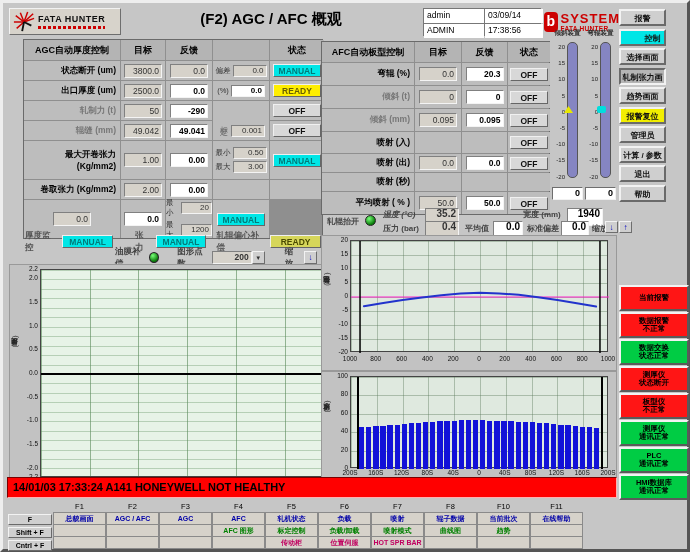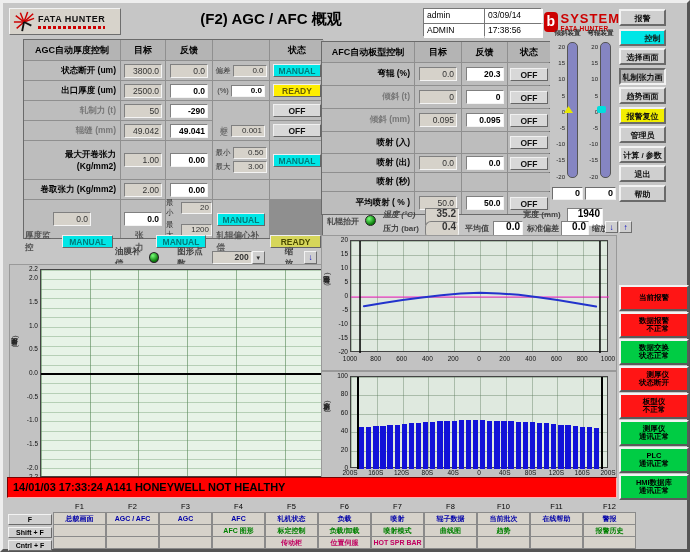--- a/index.html
+++ b/index.html
@@ -24,21 +24,21 @@
   .nav-col{left:616px;top:6px;width:47px;display:flex;flex-direction:column;gap:2.5px;}
   .nav-btn{height:17px;line-height:15px;text-align:center;font-size:8px;font-weight:bold;color:#111;
            border:2px solid;border-color:#f2f2f2 #6a6a6a #6a6a6a #f2f2f2;background:#cfcfcf;}
   .nav-btn.cyan{background:#00e6e6;padding-left:20px;}
   .nav-btn.yellow{background:#f2ee00;}
   .nav-btn.pressed{background:#b5b5b5;border-color:#6a6a6a #f2f2f2 #f2f2f2 #6a6a6a;}
   .st-col{left:616px;top:282px;width:70px;display:flex;flex-direction:column;gap:1px;}
   .st-btn{height:26px;display:flex;align-items:center;justify-content:center;text-align:center;
           font-size:7.5px;font-weight:bold;color:#000;white-space:pre-line;line-height:8.5px;
           border:2px solid;border-color:#f2f2f2 #5a5a5a #5a5a5a #f2f2f2;}
-  .st-btn.red{background:#ff1515;text-align:right;}
+  .st-btn.red{background:#ff1515;}
   .st-btn.green{background:#00cc44;}
   
   .panel{background:#8f8f8f;border:1px solid #6a6a6a;display:grid;gap:1px;}
   .panel>div{background:#bdbdbd;display:flex;align-items:center;}
   .hd{justify-content:center;font-size:9px;font-weight:bold;color:#000;background:#b4b4b4 !important;}
   .lbl{justify-content:flex-end;padding-right:4px;font-size:8.5px;font-weight:bold;color:#000;text-align:right;}
   .lbl.dim,.dim{color:#777;}
   .ctr{justify-content:center;}
   .field{background:#d6d2ca;border:1px solid;border-color:#808080 #f4f4f4 #f4f4f4 #808080;
          font-size:8.5px;text-align:right;padding:0 2px;height:14px;line-height:12px;width:38px;color:#333;}
@@ -441,21 +441,21 @@
     <div class="sl-val" style="left:0;">0</div>
     <div class="sl-val" style="left:33px;">0</div>
   </div>
 
   <div class="abs info">
     <span class="ilab" style="left:6px;top:8px;">轧辊抬开</span>
     <div class="led abs" style="left:44px;top:7px;"></div>
     <span class="ilab" style="left:62px;top:1px;font-style:italic;">温度 (°C)</span>
     <div class="field abs" style="left:104px;top:0;width:34px;">35.2</div>
     <span class="ilab" style="left:62px;top:15px;">压力 (bar)</span>
-    <div class="field abs" style="left:104px;top:13px;width:34px;border-radius:6px;">0.4</div>
+    <div class="field abs" style="left:104px;top:13px;width:34px;">0.4</div>
     <span class="ilab" style="left:202px;top:1px;">宽度 (mm)</span>
     <div class="field abs wfield" style="left:246px;top:0;width:36px;">1940</div>
     <span class="ilab" style="left:144px;top:15px;">平均值</span>
     <div class="field abs wfield" style="left:172px;top:13px;width:30px;">0.0</div>
     <span class="ilab" style="left:206px;top:15px;">标准偏差</span>
     <div class="field abs wfield" style="left:240px;top:13px;width:28px;">0.0</div>
     <span class="ilab" style="left:271px;top:15px;">缩放</span>
 
     <div class="raised zb abs" style="left:284px;top:13px;width:13px;height:12px;">↓</div>
     <div class="raised zb abs" style="left:298px;top:13px;width:13px;height:12px;">↑</div>
@@ -641,21 +641,15 @@
         <div class="fk-c f">当前批次</div>
         <div class="fk-c s">趋势</div>
         <div class="fk-c c"></div>
       </div>
       <div class="fk-col">
         <div class="fk-h">F11</div>
         <div class="fk-c f">在线帮助</div>
         <div class="fk-c s"></div>
         <div class="fk-c c"></div>
       </div>
-      <div class="fk-col">
-        <div class="fk-h">F12</div>
-        <div class="fk-c f">警报</div>
-        <div class="fk-c s">报警历史</div>
-        <div class="fk-c c"></div>
-      </div>
     </div>
 
 </div>
 
 </body></html>

